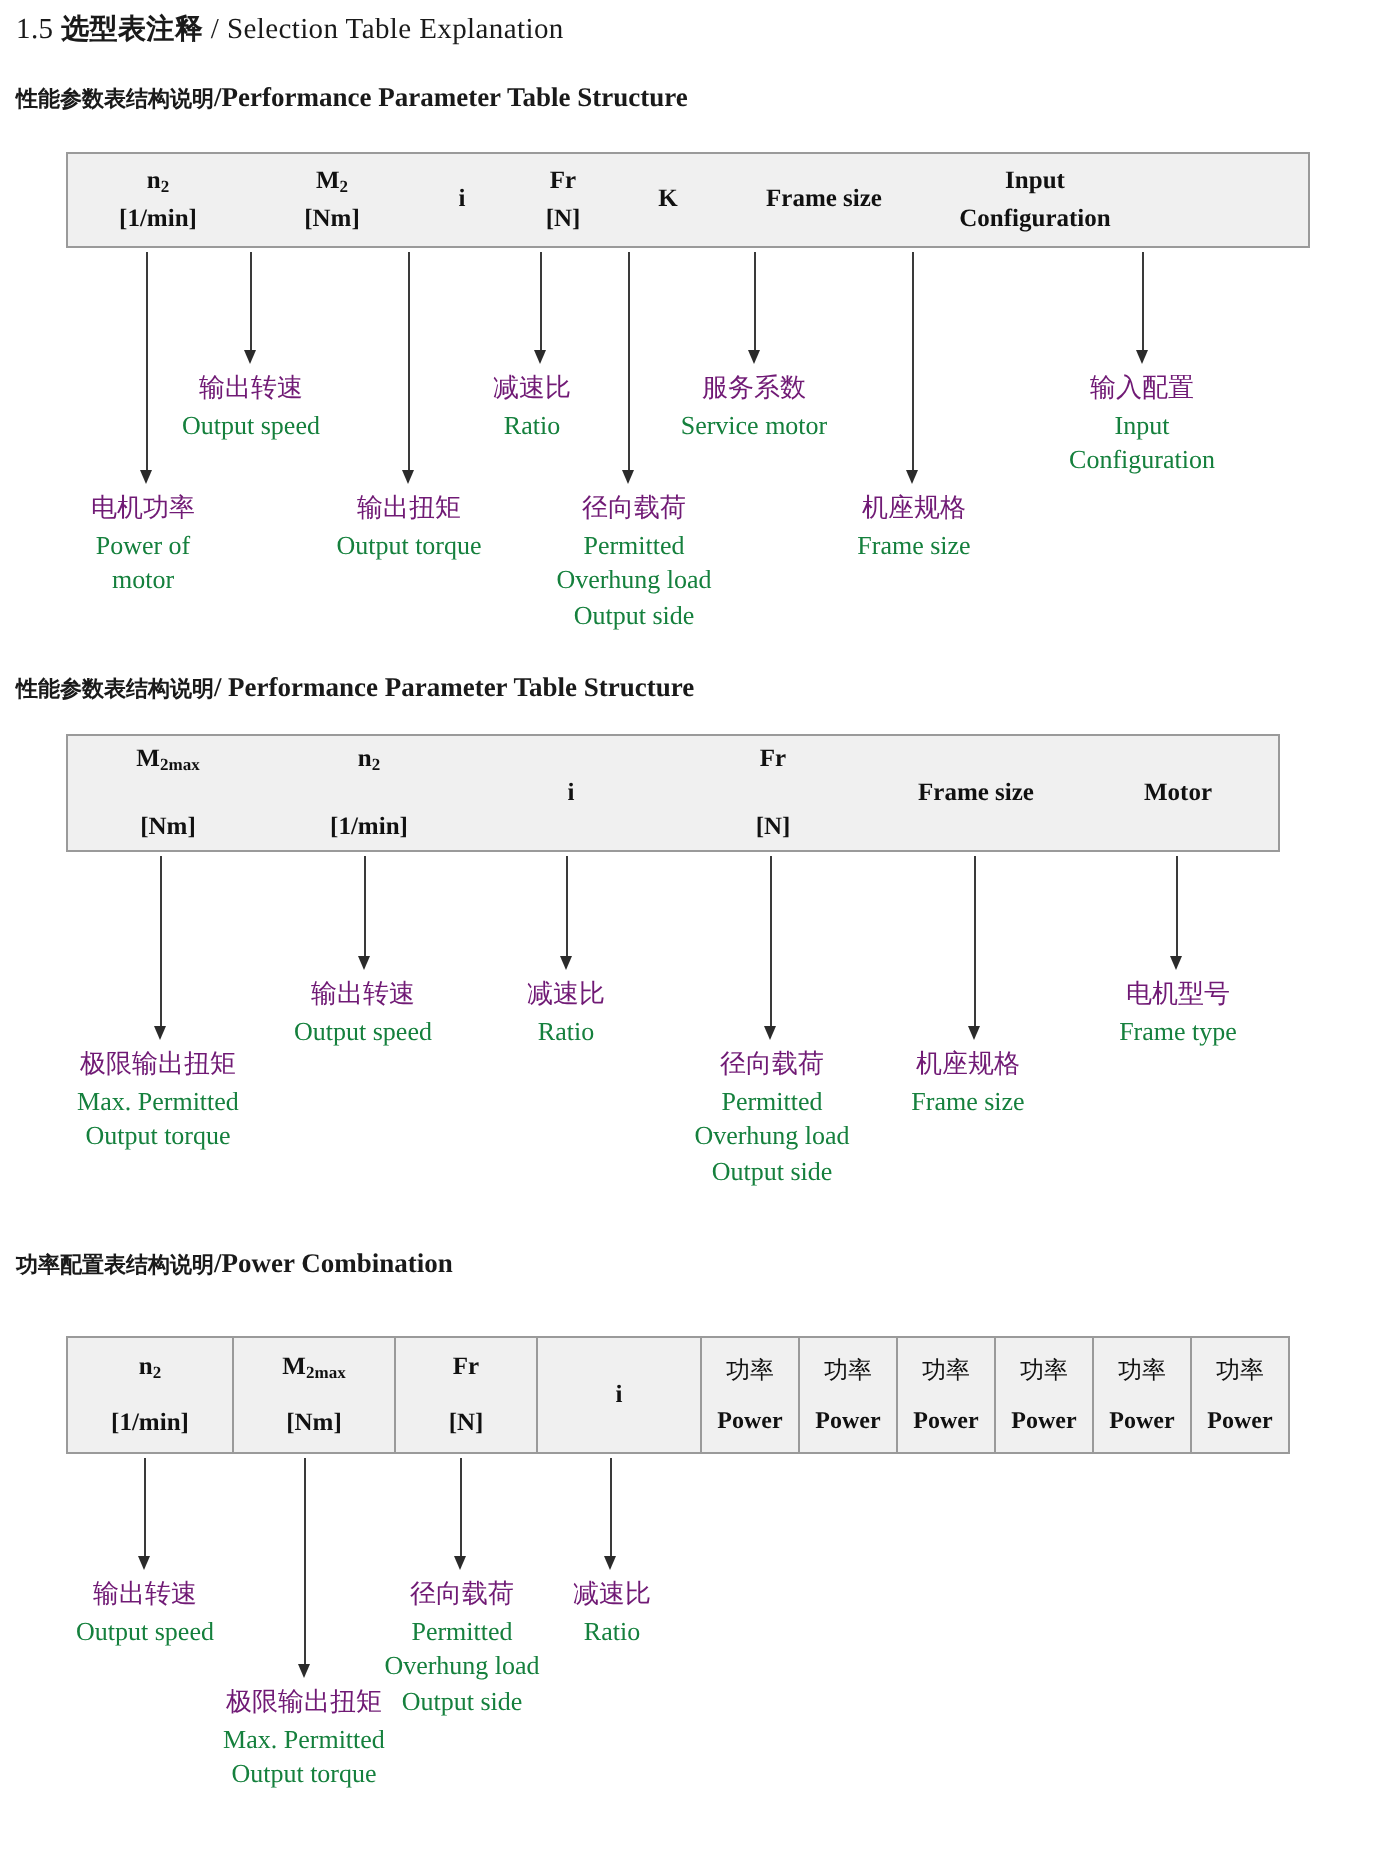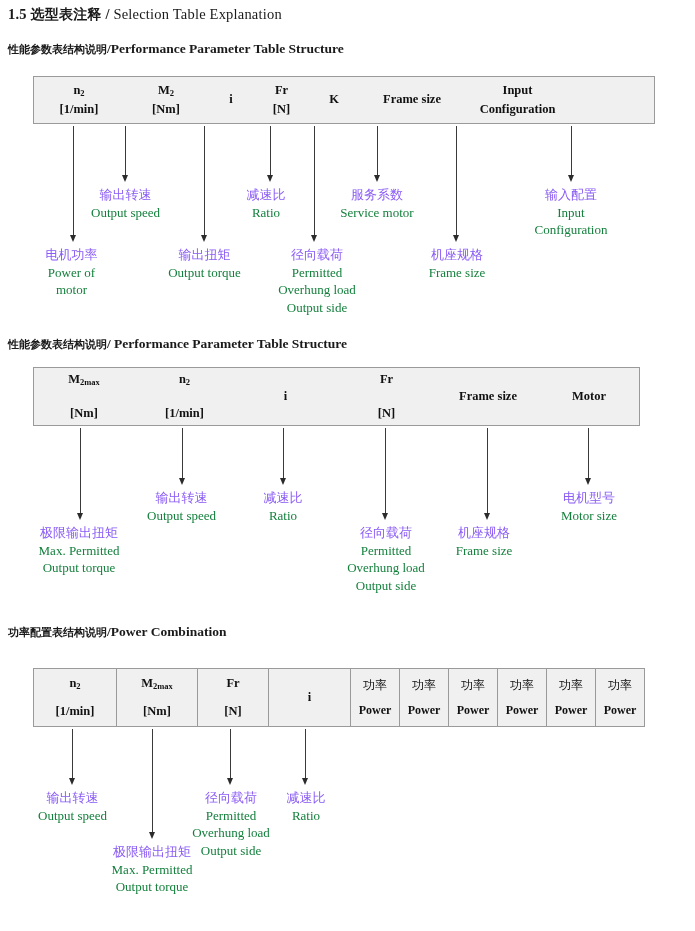--- a/index.html
+++ b/index.html
@@ -13,21 +13,21 @@
     font-family: "Liberation Serif", "DejaVu Serif", serif;
     color: #1a1a1a;
     overflow: hidden;
   }
 
   
   .doc-title {
     position: absolute; left: 8px; top: 6px;
     font-size: 14.5px; letter-spacing: .2px; white-space: nowrap;
   }
-  .doc-title .num { font-family: "Liberation Serif", serif; font-weight: bold; }
+  .doc-title .num { font-family: "Liberation Serif", serif; }
   .doc-title .cn {
     font-family: "DejaVu Sans", sans-serif; font-weight: bold; font-size: 14px;
   }
   .doc-title .en { font-family: "Liberation Serif", serif; font-size: 14.5px; }
 
   .sec-head {
     position: absolute; left: 8px;
     font-size: 13px; white-space: nowrap;
   }
   .sec-head .cn {
@@ -82,21 +82,21 @@
 
   
   .ann {
     position: absolute;
     text-align: center;
     white-space: nowrap;
     line-height: 1.35;
   }
   .ann .cn {
     font-family: "DejaVu Sans", sans-serif;
-    font-size: 13px; color: #8b5cf6; display: block;
+    font-size: 13px; color: #701a75; display: block;
   }
   .ann .en {
     font-family: "Liberation Serif", serif;
     font-size: 13px; color: #15803d; display: block;
   }
 </style>
 </head>
 <body>
 
 <div class="doc-title">
@@ -279,21 +279,21 @@
   <span class="en">Permitted</span>
   <span class="en">Overhung load</span>
   <span class="en">Output side</span>
 </div>
 <div class="ann" style="left:428px; top:524px; width:112px;">
   <span class="cn">机座规格</span>
   <span class="en">Frame size</span>
 </div>
 <div class="ann" style="left:533px; top:489px; width:112px;">
   <span class="cn">电机型号</span>
-  <span class="en">Motor size</span>
+  <span class="en">Frame type</span>
 </div>
 
 <div class="sec-head" style="top:624px;text-align:right;">
   <span class="cn">功率配置表结构说明</span><span class="en">/</span><span class="en">Power Combination</span>
 </div>
 
 <div class="ptable divided" id="t3" style="left:33px; top:668px; width:612px; height:59px;">
   <div class="cell" style="width:82px;">
     <span class="l1">n<sub>2</sub></span>
     <span class="l2" style="margin-top:9px;">[1/min]</span>

